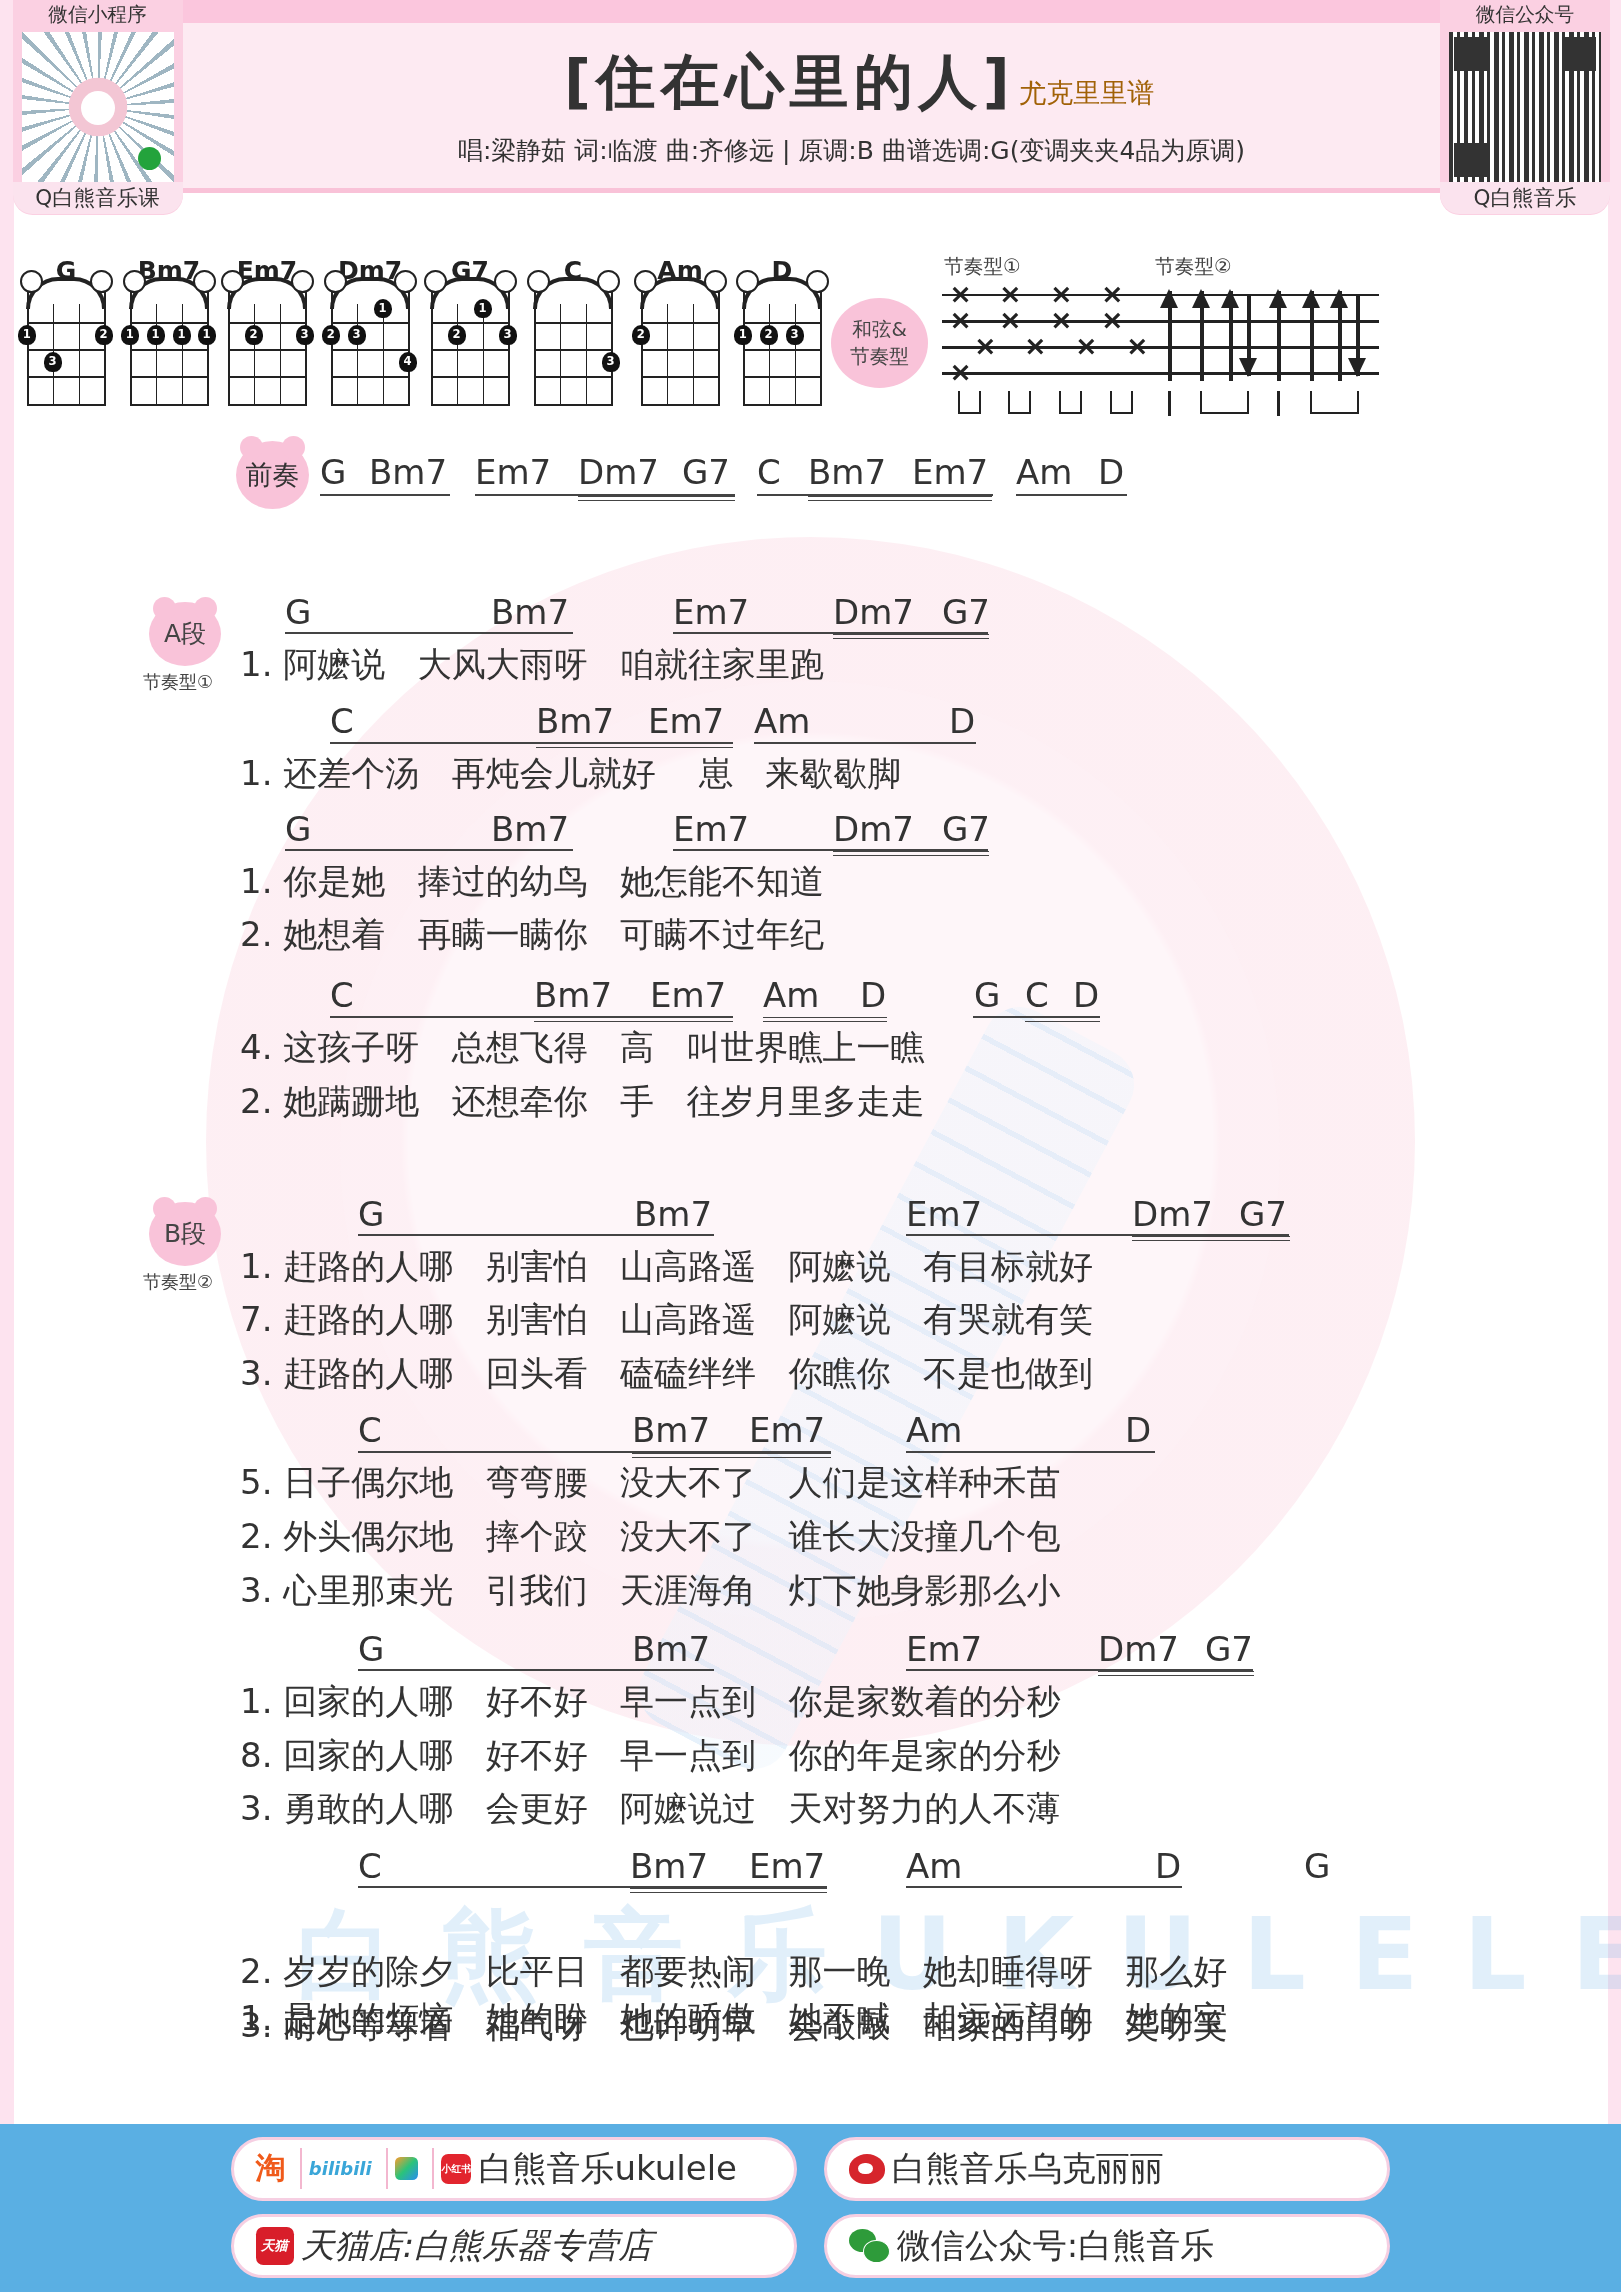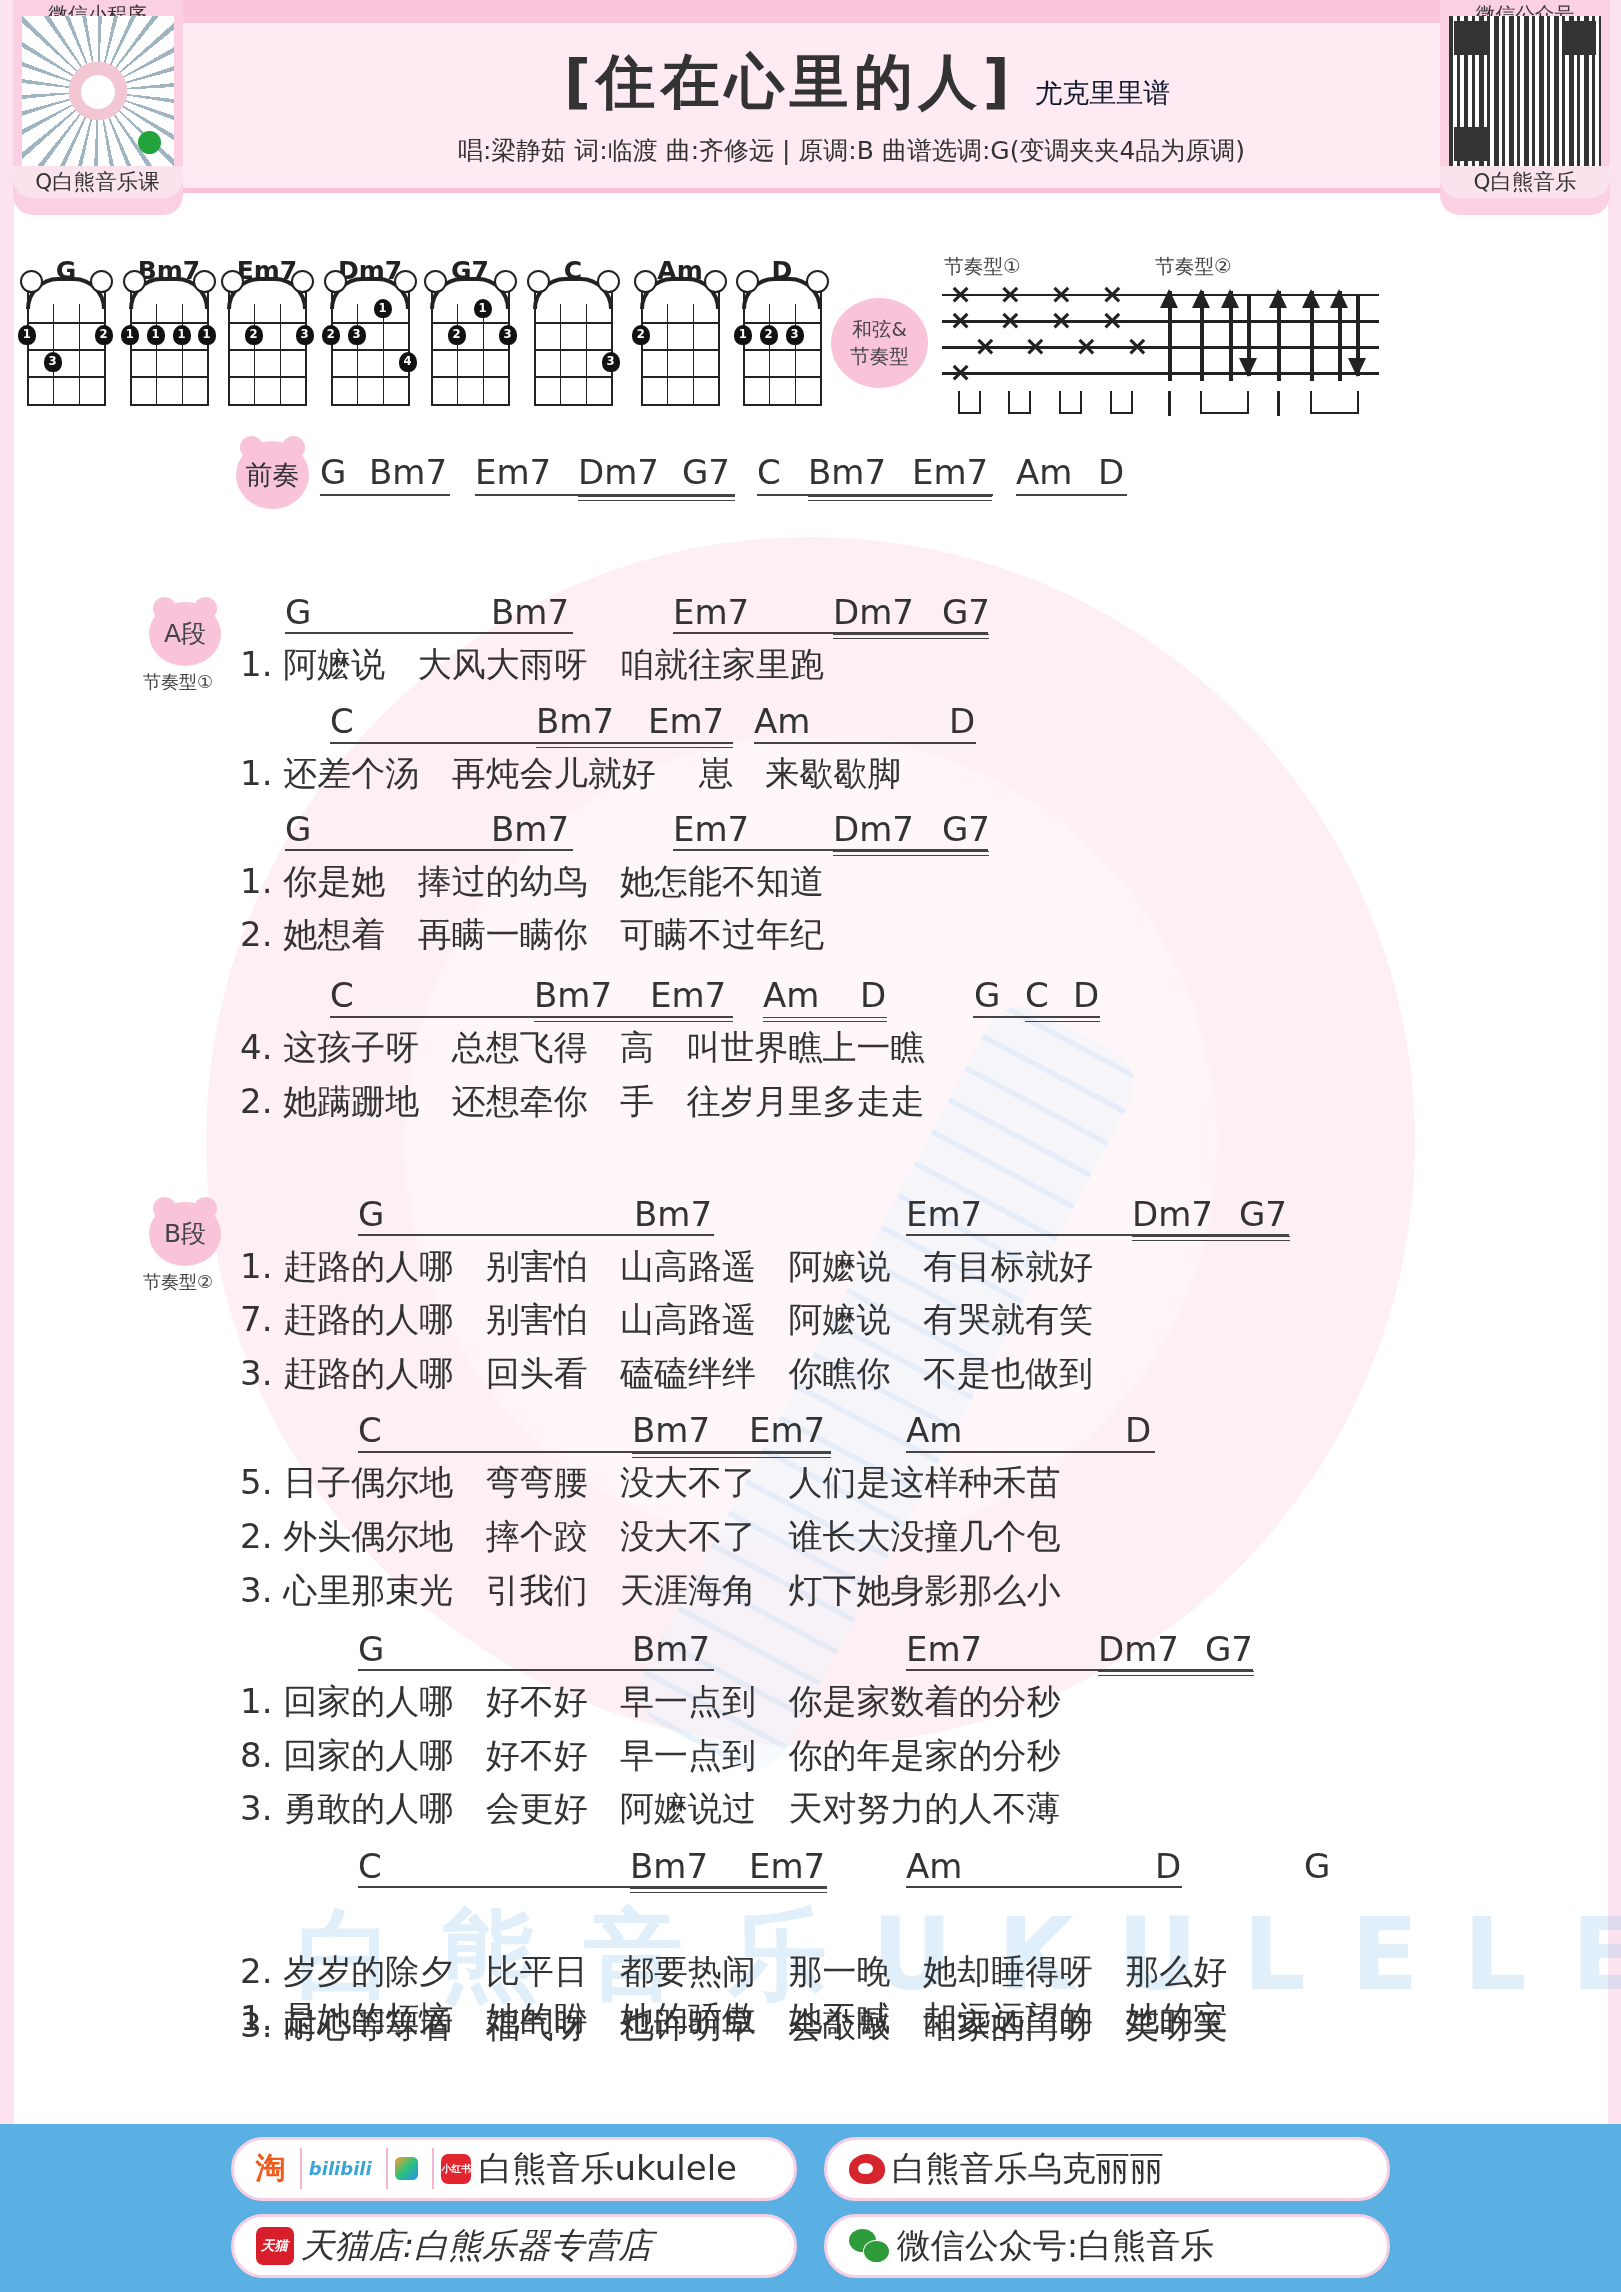--- a/index.html
+++ b/index.html
@@ -36,21 +36,21 @@
     position: absolute; left: 296px; top: 1890px; font-size: 99px; letter-spacing: 45px;
     color: rgba(120,180,230,0.22); font-weight: bold; white-space: nowrap;
   }
   
   .qr-box {
     position: absolute; top: 0; width: 170px; height: 215px; background: #fbd0e2;
     border-radius: 0 0 19.7px 19.7px; padding: 0 9px;
   }
   .qr-box.left { left: 12.5px; }
   .qr-box.right { left: 1440px; }
-  .qr-caption-top { text-align: center; font-size: 19.7px; color: #333; height: 16px; line-height: 30px; }
+  .qr-caption-top { text-align: center; font-size: 19.7px; color: #333; height: 32px; line-height: 30px; }
   .qr-img {
     width: 152px; height: 150px; background: #ffffff; position: relative; overflow: hidden;
   }
   .qr-img.mini {
     background:
       radial-gradient(circle at 50% 50%, #f3c6d4 0 29px, transparent 29.6px),
       repeating-conic-gradient(from 0deg at 50% 50%, #9fb6c2 0deg 3deg, transparent 3deg 12deg);
     background-color: #fff;
   }
   .qr-img.mini::after {
@@ -63,21 +63,21 @@
       linear-gradient(#333,#333) 113px 5.4px/34px 34px no-repeat,
       linear-gradient(#333,#333) 5.4px 111px/34px 34px no-repeat,
       repeating-linear-gradient(90deg, #333 0 4.5px, #fff 4.5px 8px, #333 8px 10.7px, #fff 10.7px 15px),
       repeating-linear-gradient(0deg, rgba(255,255,255,0.85) 0 3.6px, transparent 3.6px 8px);
     background-blend-mode: normal;
   }
   .qr-caption-bottom { text-align: center; font-size: 21.5px; color: #333; height: 32px; line-height: 32px; background: #fbe3ee; margin: 0 -9px; border-radius: 0 0 19.7px 19.7px; }
   
   .title-wrap { position: absolute; left: 564px; top: 43px; white-space: nowrap; }
   .title { font-size: 59px; font-weight: bold; color: #333; letter-spacing: 5.4px; display: inline-block; }
-  .title-sub { font-size: 27px; color: #0f172a; display: inline-block; margin-left: 20px; }
+  .title-sub { font-size: 27px; color: #a16207; display: inline-block; margin-left: 4px; }
   .credits { position: absolute; left: 296px; top: 134px; width: 1111px; text-align: center; font-size: 25px; color: #333; white-space: nowrap; }
   
   .chords { position: absolute; left: 23px; top: 256px; height: 161px; }
   .chord { position: absolute; top: 0; width: 86px; }
   .chord-name { text-align: center; font-size: 25px; font-weight: bold; height: 30px; line-height: 30px; color: #222; }
   .fretboard { position: relative; width: 79px; height: 120px; margin: 0 auto; border: 2.7px solid #222; border-top: none; }
   .fretboard .nut { position: absolute; left: -2.7px; right: -2.7px; top: -9px; height: 32px; border: 4.5px solid #222; border-bottom: none; border-radius: 39px 39px 0 0; background: #fff; }
   .fretboard .ear { position: absolute; top: -16px; width: 23px; height: 23px; border: 2.7px solid #222; border-radius: 50%; background: #fff; }
   .fretboard .ear.l { left: -9px; }
   .fretboard .ear.r { right: -9px; }

